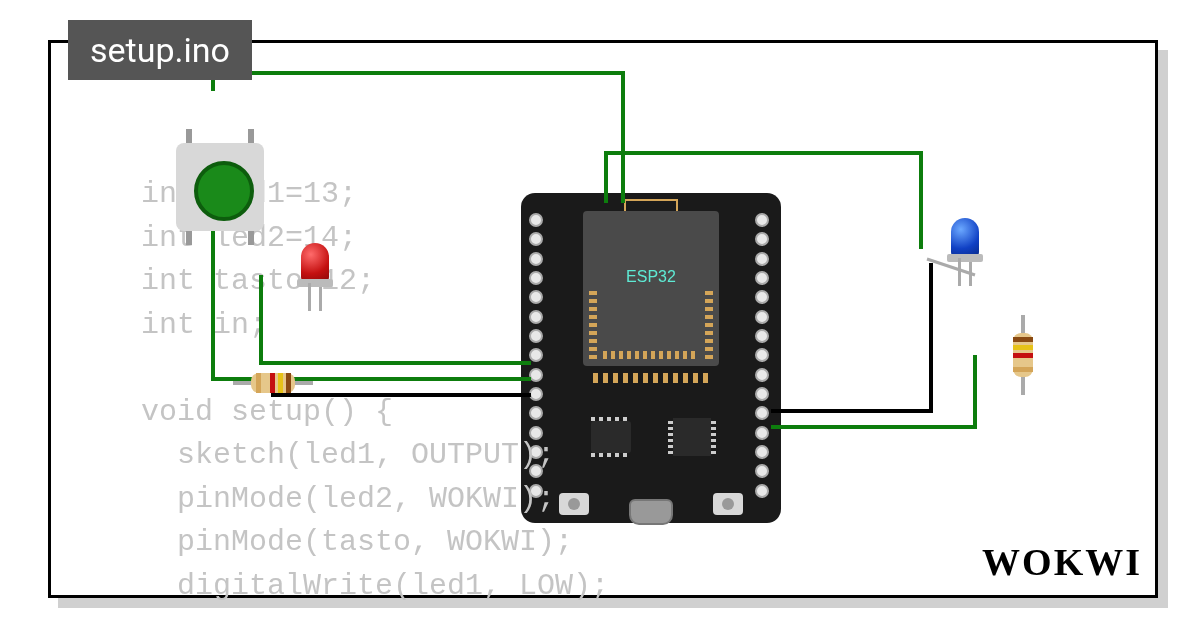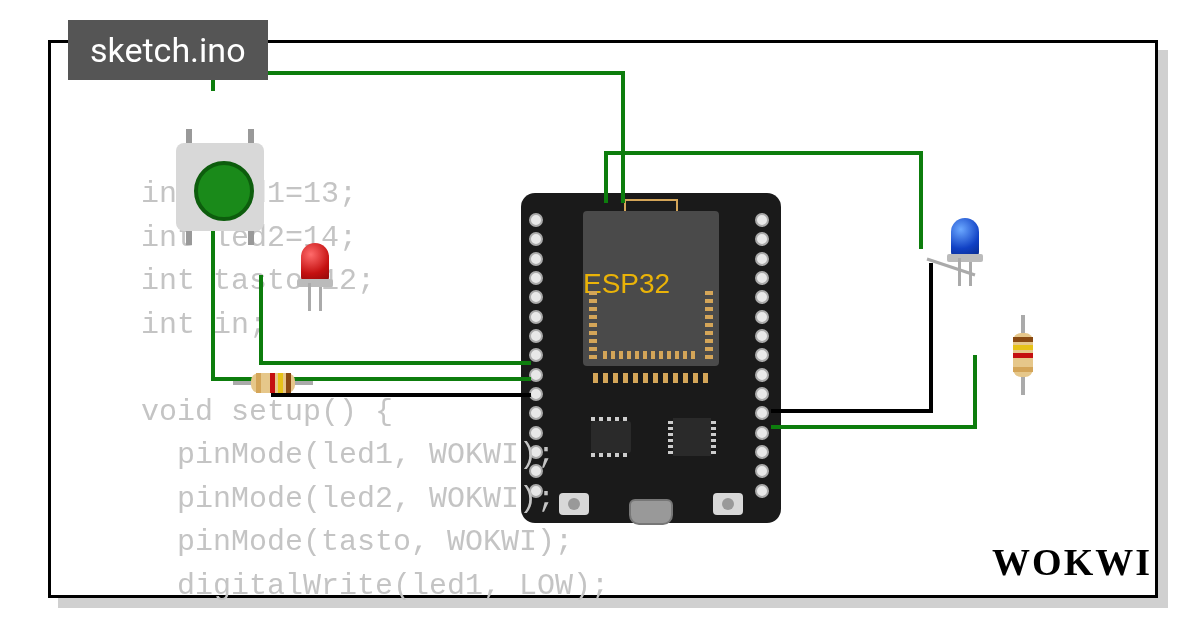--- a/index.html
+++ b/index.html
@@ -46,21 +46,21 @@
     top: 130px;
     font-family: "Courier New", monospace;
     font-size: 30px;
     color: #c4c4c4;
     line-height: 1.45;
     white-space: pre;
     z-index: 1;
   }
   .wokwi-logo {
     position: absolute;
-    right: 48px;
+    right: 58px;
     bottom: 46px;
     font-family: "Comic Sans MS", cursive;
     font-size: 38px;
     font-weight: bold;
     letter-spacing: 2px;
     color: #000;
     z-index: 15;
   }
   
   .esp32 {
@@ -89,22 +89,23 @@
     height: 16px;
     background: #1a1a1a;
     border: 2px solid #d4a558;
     border-bottom: none;
   }
   .esp32-label {
     position: absolute;
     left: 62px;
     top: 75px;
     width: 136px;
-    color: #eab308;
-    font-size: 28px;
+    text-align: center;
+    color: #5eead4;
+    font-size: 16px;
     font-family: sans-serif;
   }
   .esp32-goldpads-left {
     position: absolute;
     left: 68px; top: 98px;
     width: 8px; height: 68px;
     background: repeating-linear-gradient(0deg,#d4a558 0 4px,transparent 4px 8px);
   }
   .esp32-goldpads-right {
     position: absolute;
@@ -245,21 +246,21 @@
 
 <div class="outer-shadow"></div>
 <div class="outer-frame">
 
   <div class="code-area"><span>int led1=13;</span>
 <span>int led2=14;</span>
 <span>int tasto=12;</span>
 <span>int in;</span>
 <span></span>
 <span>void setup() {</span>
-<span>  pinMode(led1, WOKWI);</span>
+<span>  sketch(led1, OUTPUT);</span>
 <span>  pinMode(led2, WOKWI);</span>
 <span>  pinMode(tasto, WOKWI);</span>
 <span>  digitalWrite(led1, LOW);</span></div>
 
   <svg class="wires" viewBox="0 0 1110 558">
 
     <path d="M 162 48 L 162 30 L 572 30 L 572 160" stroke="#0d7d0d" stroke-width="4" fill="none"></path>
 
     <path d="M 162 158 L 162 336 L 480 336" stroke="#0d7d0d" stroke-width="4" fill="none"></path>
 
@@ -362,16 +363,16 @@
       <div class="res-band" style="top:12px;background:#e6c218"></div>
       <div class="res-band" style="top:20px;background:#c41010"></div>
       <div class="res-band" style="top:34px;background:#d4a558"></div>
     </div>
     <div class="res-wire-b"></div>
   </div>
 
 </div>
 
 <div class="filename-tab">
-  <span>sketch.ino</span>
+  <span>setup.ino</span>
 </div>
 
 <div class="wokwi-logo">WOKWI</div>
 
 </body></html>

